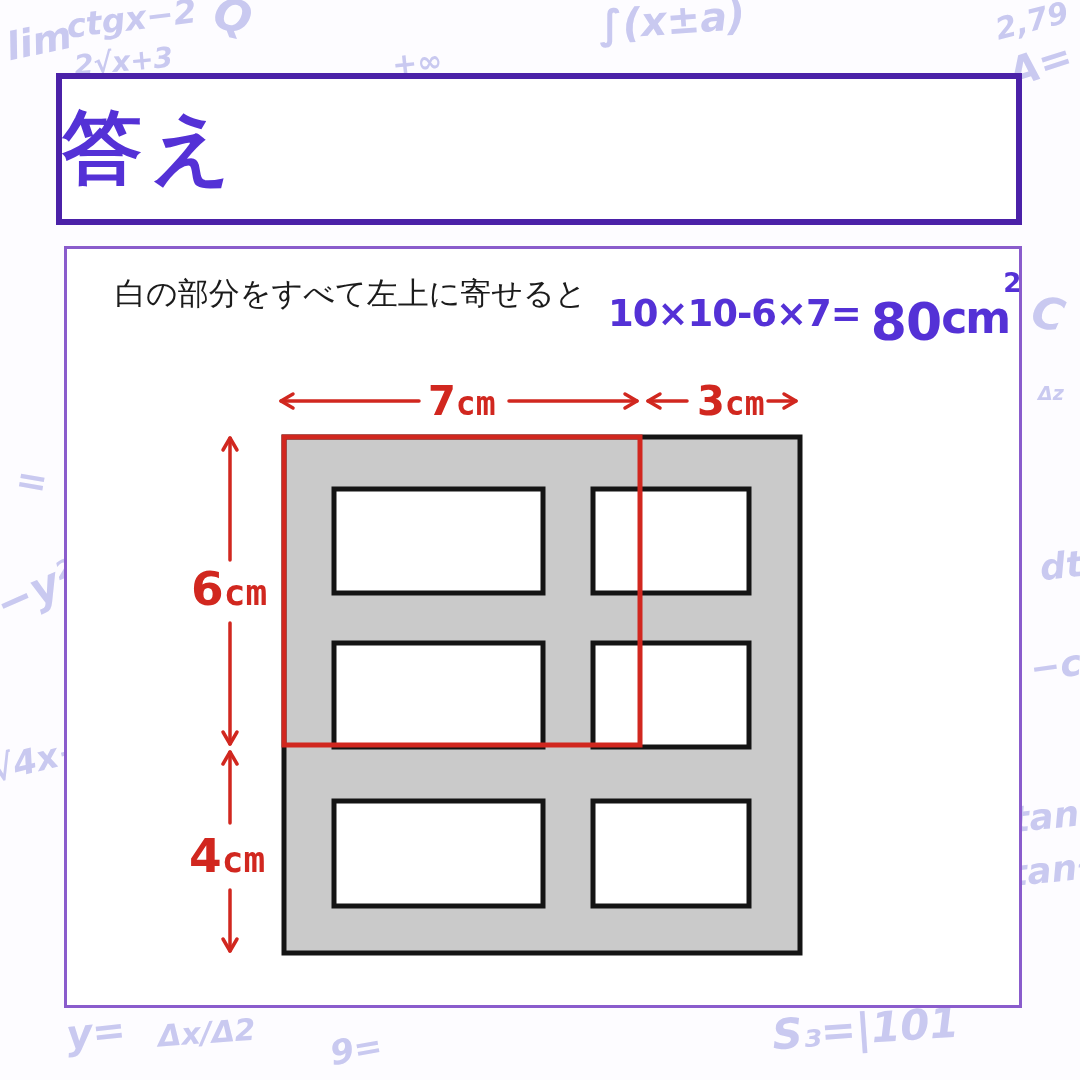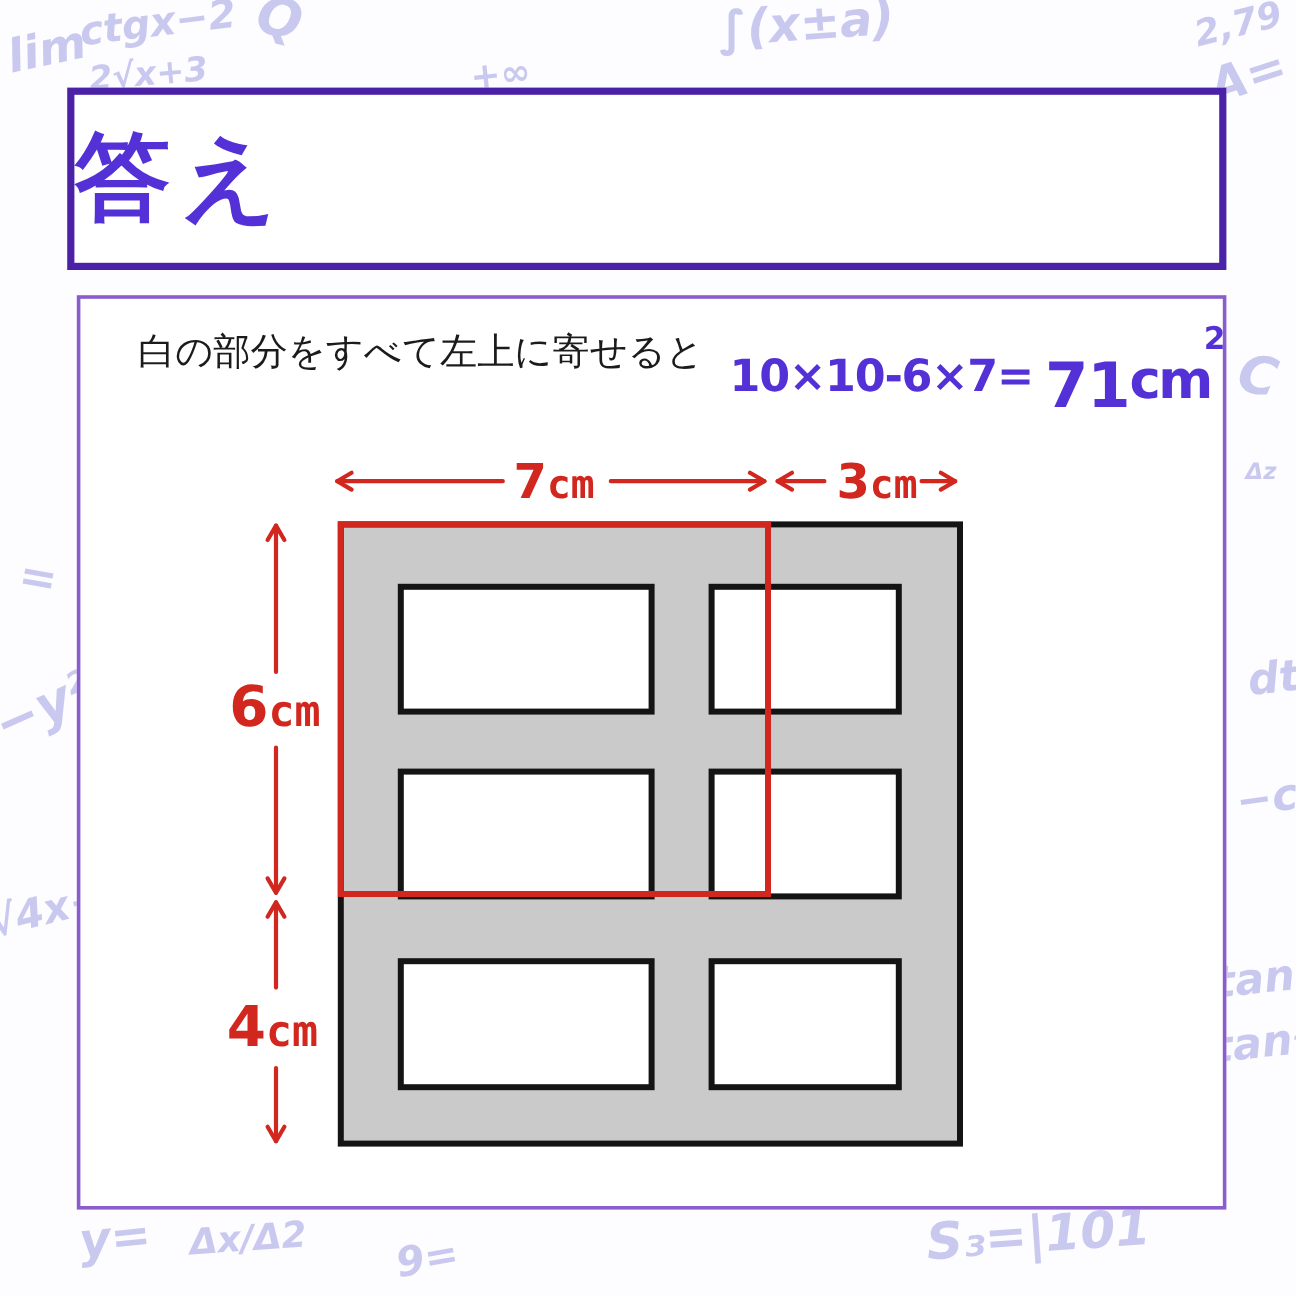--- a/index.html
+++ b/index.html
@@ -86,21 +86,21 @@
   </div>
 
   <div class="answer-panel"></div>
 
   <div class="explanation">
     <div>白の部分をすべて左上に寄せると</div>
   </div>
 
   <div class="formula">
     <span class="formula-expression">10×10-6×7=</span>
-    <span class="formula-value">71</span>
+    <span class="formula-value">80</span>
     <span class="formula-unit">cm</span>
     <span class="formula-sup">2</span>
   </div>
 
   <svg class="diagram-svg" width="700" height="600" viewBox="150 378 700 600" xmlns="http://www.w3.org/2000/svg">
 
     <rect x="284" y="437" width="516" height="516" style="fill:var(--shaded-gray,#cacaca);stroke:var(--outline-black,#141414);" stroke-width="5"></rect>
 
     <g style="fill:#ffffff;stroke:var(--outline-black,#141414);" stroke-width="5">
       <rect x="334" y="489" width="209" height="104"></rect>

